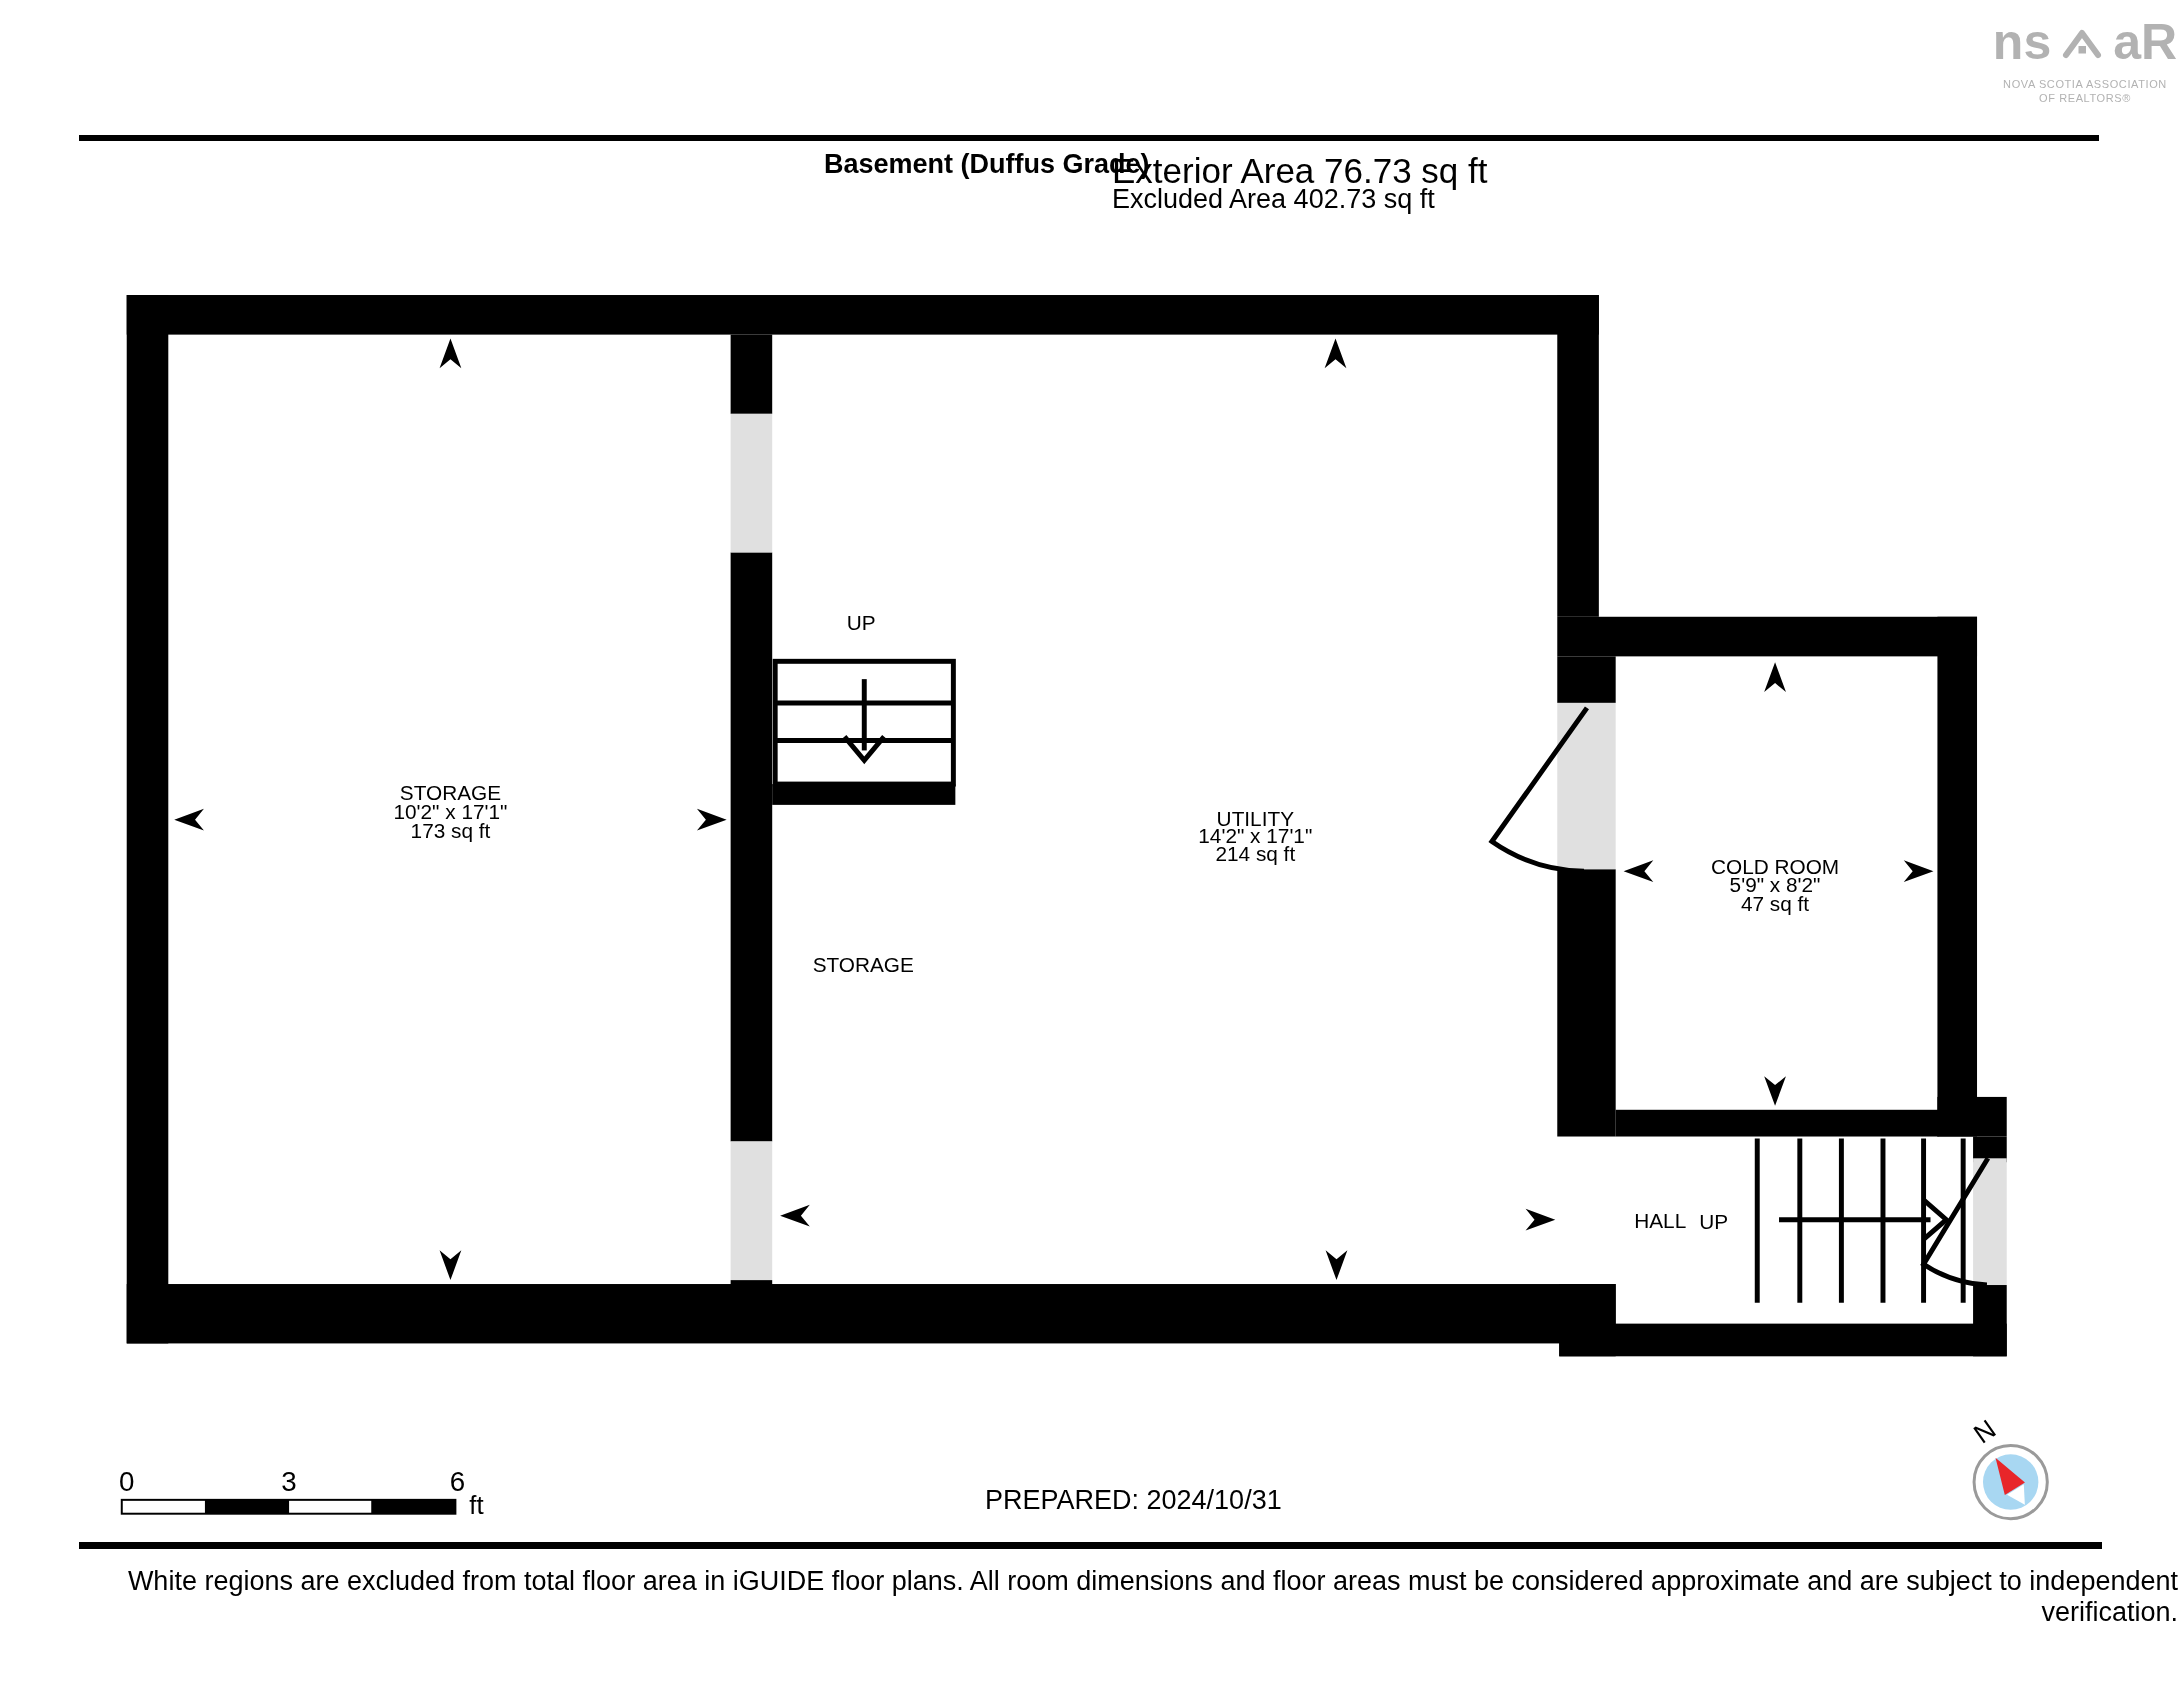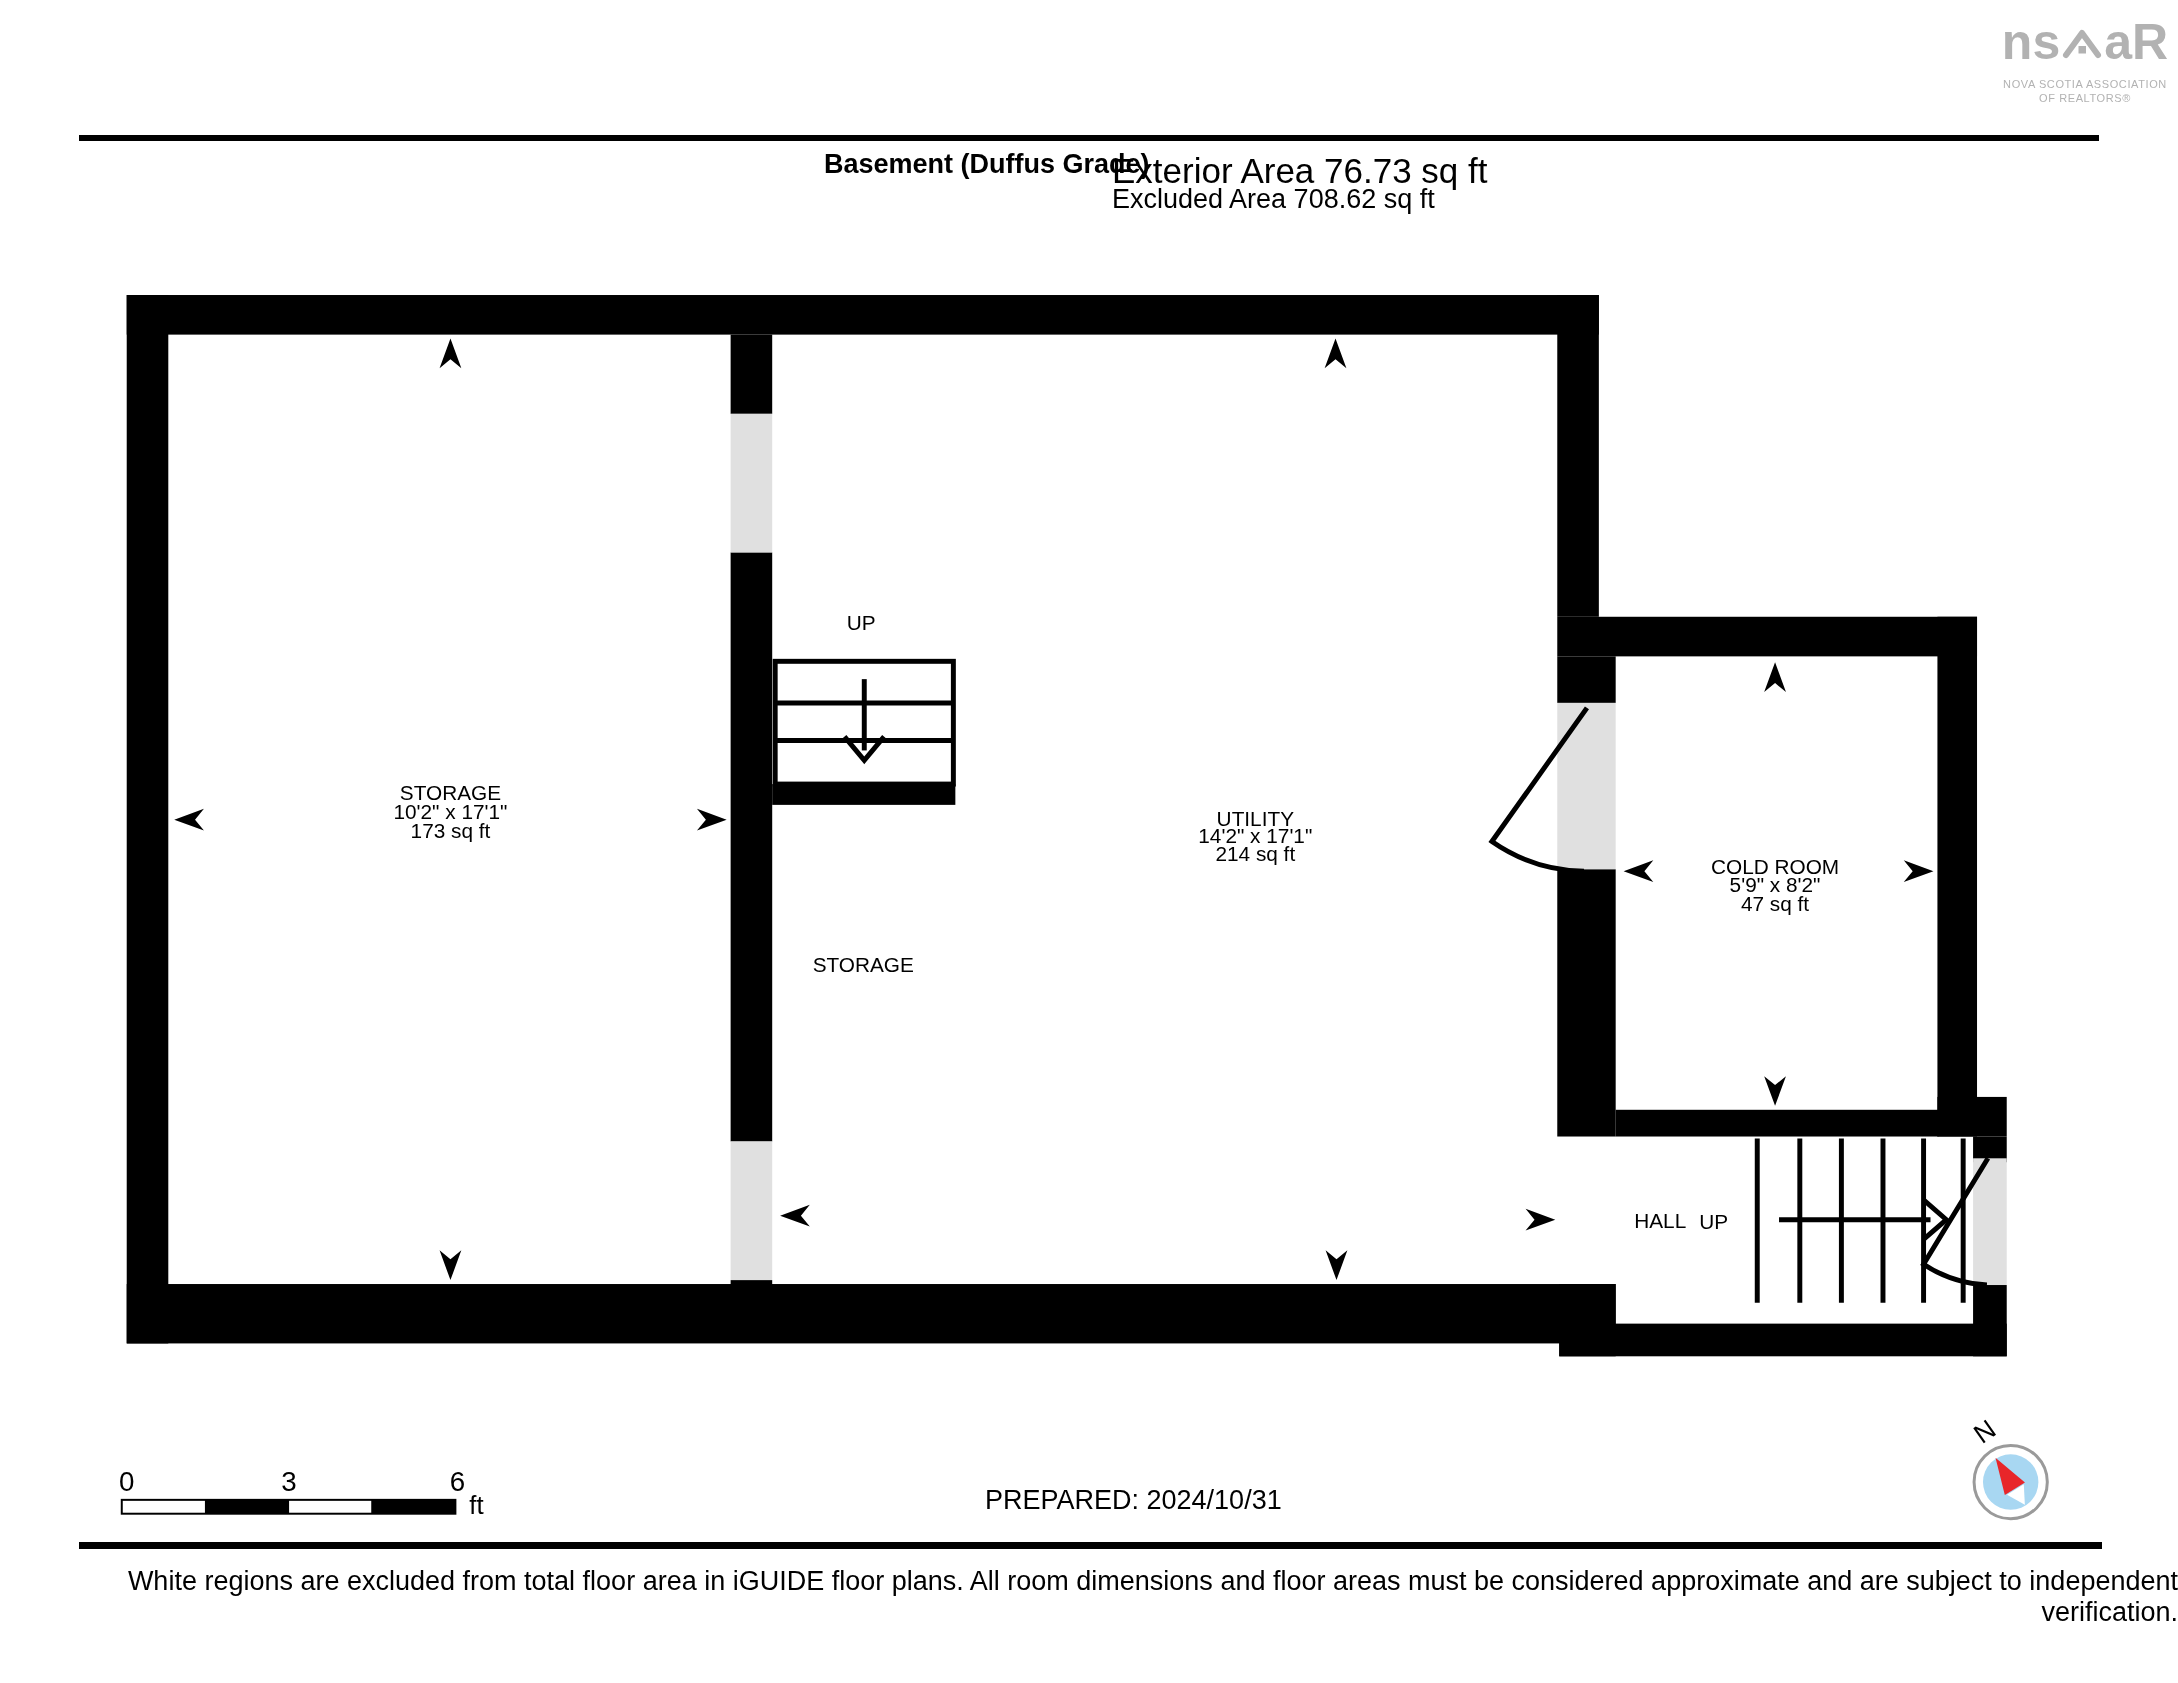--- a/index.html
+++ b/index.html
@@ -10,39 +10,39 @@
   .abs{position:absolute;}
   .title{
     left:0;right:0;top:71px;text-align:center;
     font-size:50px;font-weight:bold;letter-spacing:0.5px;line-height:1;
   }
   .hrule{left:79px;top:135px;width:2020px;height:6px;background:#000;}
   .floor-label{left:824px;top:150px;font-size:27px;font-weight:bold;line-height:1.1;}
   .area-line1{left:1112px;top:152px;font-size:35px;line-height:1.1;text-align:center;}
   .area-line2{left:1112px;top:185px;font-size:27px;line-height:1.1;}
   .logo{left:1998px;top:22px;width:174px;text-align:center;}
-  .logo-row{display:flex;align-items:flex-end;justify-content:center;gap:2px;
+  .logo-row{display:flex;align-items:flex-end;justify-content:center;gap:11px;
     font-size:50px;font-weight:bold;line-height:0.8;}
   .logo-tag{font-size:11px;letter-spacing:0.6px;margin-top:16px;line-height:1.25;}
   .prepared{left:985px;top:1485px;font-size:27px;}
   .frule{left:79px;top:1542px;width:2023px;height:7px;background:#000;}
   .footer-text{left:84px;top:1566px;font-size:27px;text-align:right;}
   svg text{font-family:"Liberation Sans", sans-serif;}
   .roomtxt{font-size:21px;fill:#000;}
   .scaletxt{font-size:28px;fill:#000;}
 </style>
 </head>
 <body>
 
 <div id="canvas">
 
   <div class="abs hrule"></div>
   <div class="abs floor-label">Basement (Duffus Grade)</div>
   <div class="abs area-line1">Exterior Area 76.73 sq ft</div>
-  <div class="abs area-line2">Excluded Area 708.62 sq ft</div>
+  <div class="abs area-line2">Excluded Area 402.73 sq ft</div>
 
   <div class="abs logo" style="color:#b2b2b2;">
     <div class="logo-row">
       <span>ns</span>
       <span>
         <svg width="40" height="36" viewBox="0 0 40 36">
           <path d="M4 32 L20 10 L36 32" fill="none" stroke="#b2b2b2" stroke-width="6" stroke-linecap="round" stroke-linejoin="round"></path>
           <rect x="16.5" y="23" width="7.5" height="7.5" fill="#b2b2b2"></rect>
         </svg>
       </span>

